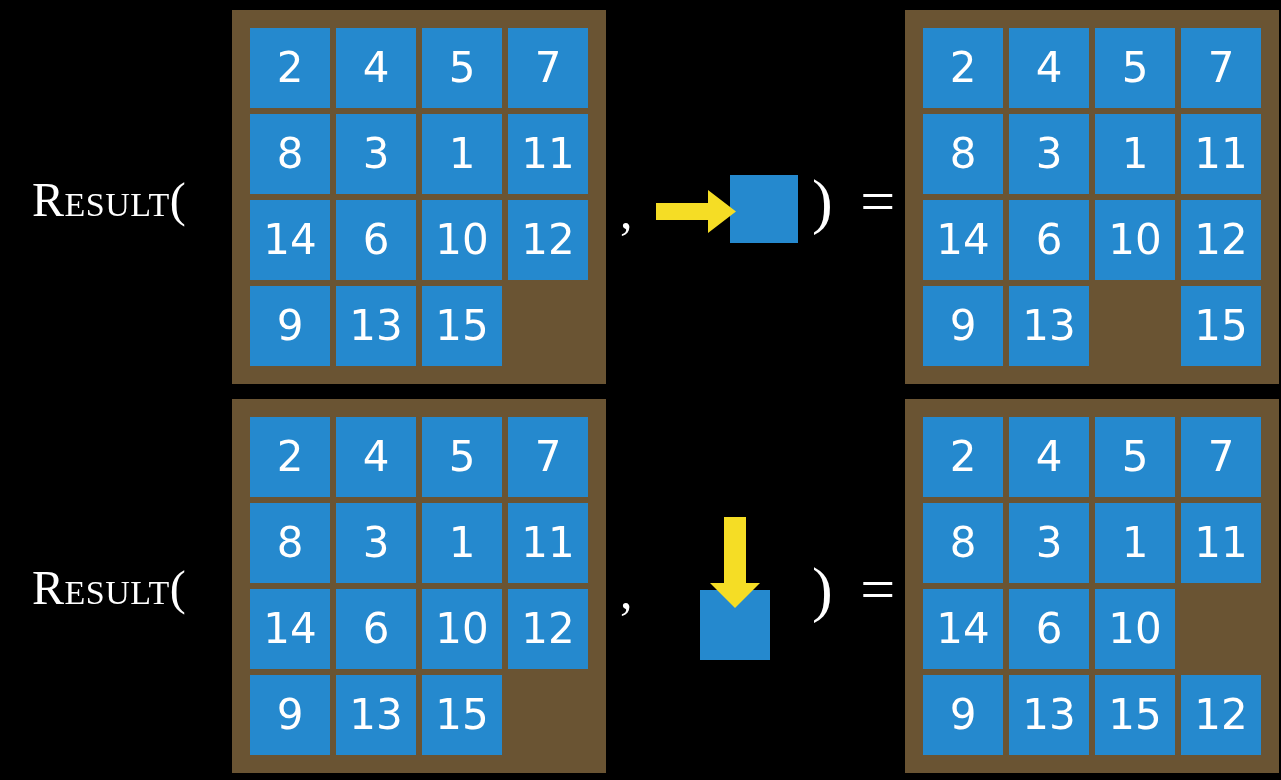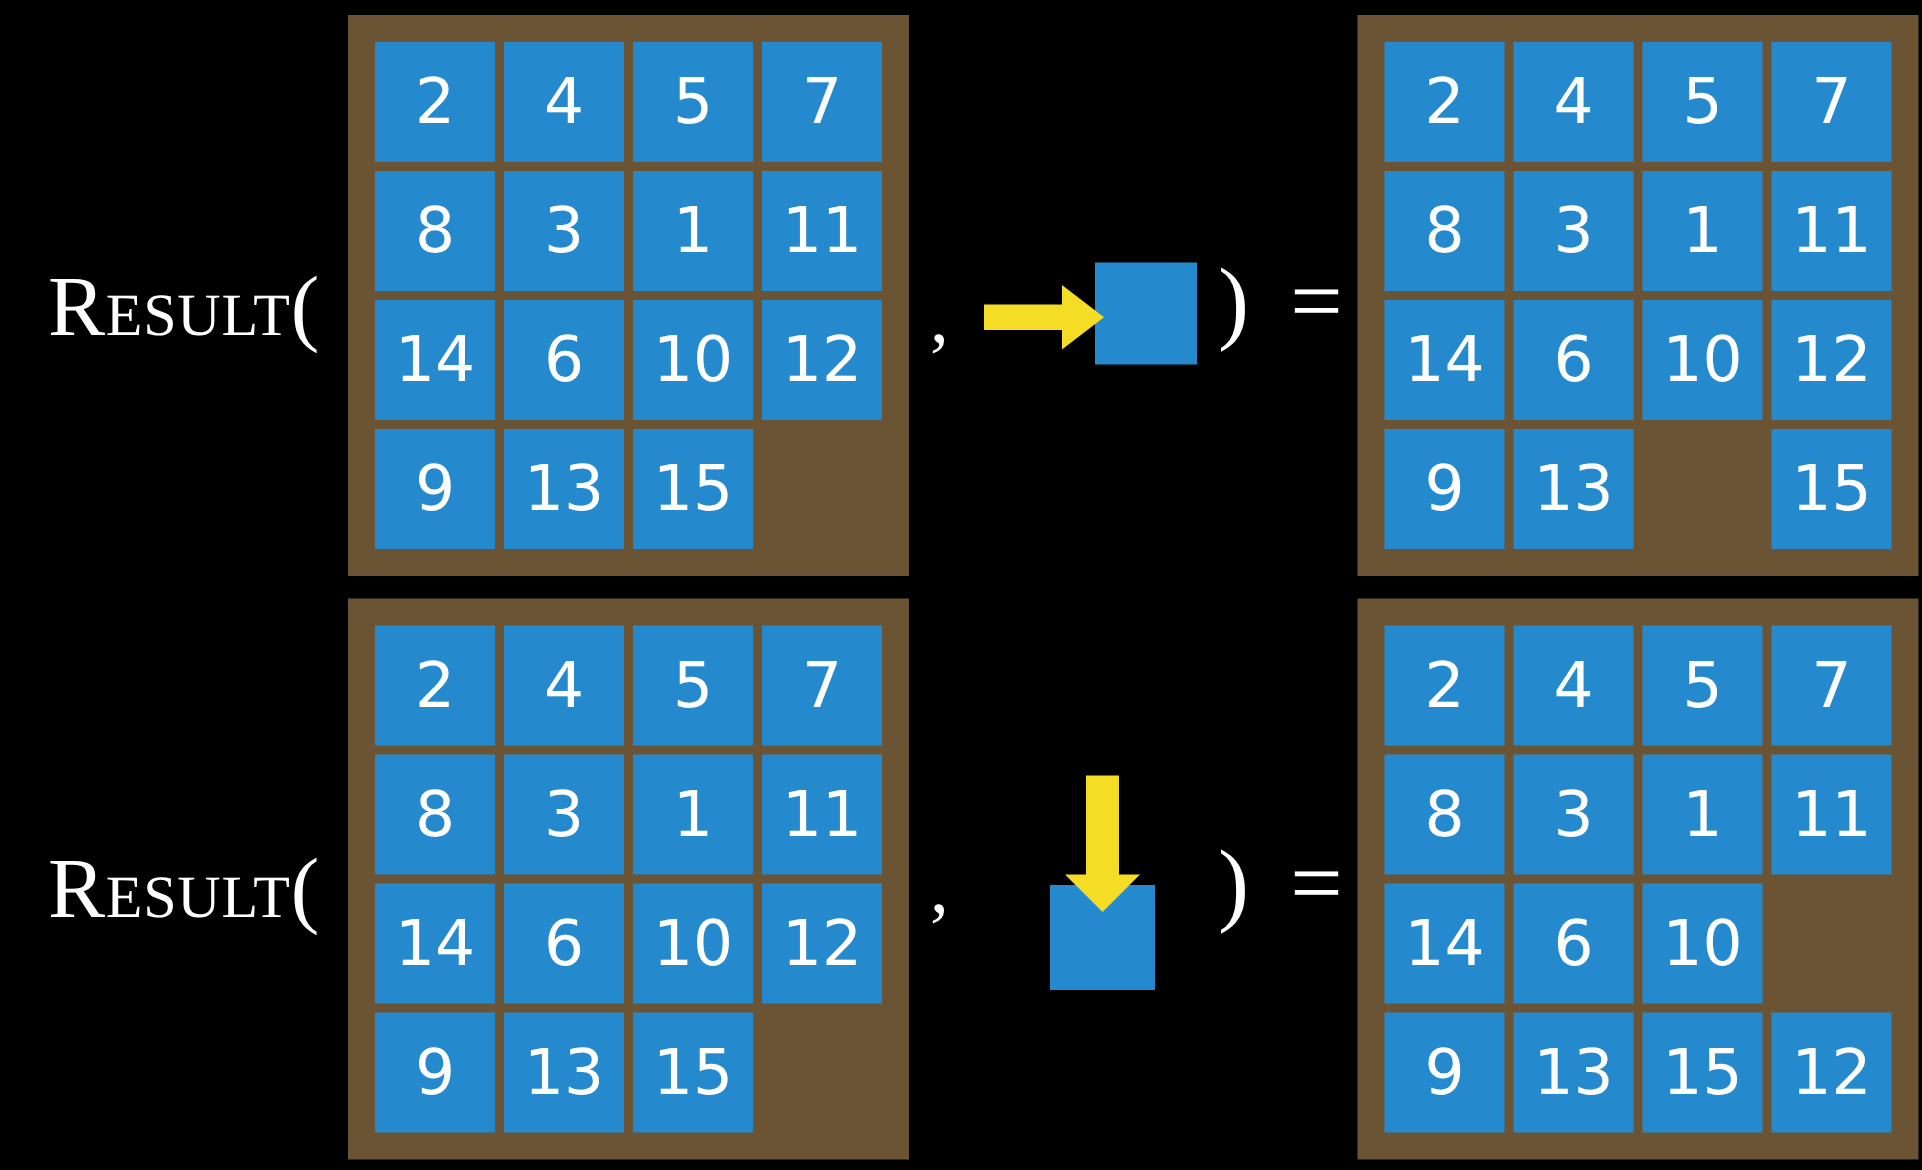--- a/index.html
+++ b/index.html
@@ -19,21 +19,21 @@
     height: 780px;
     background: #000000;
   }
 
   
   .result-label {
     position: absolute;
     color: #ffffff;
     font-family: "Liberation Serif", serif;
     font-variant: small-caps;
-    font-size: 57px;
+    font-size: 48px;
     line-height: 1;
     letter-spacing: 0.5px;
     white-space: nowrap;
     user-select: none;
   }
 
   
   .punct {
     position: absolute;
     color: #ffffff;

